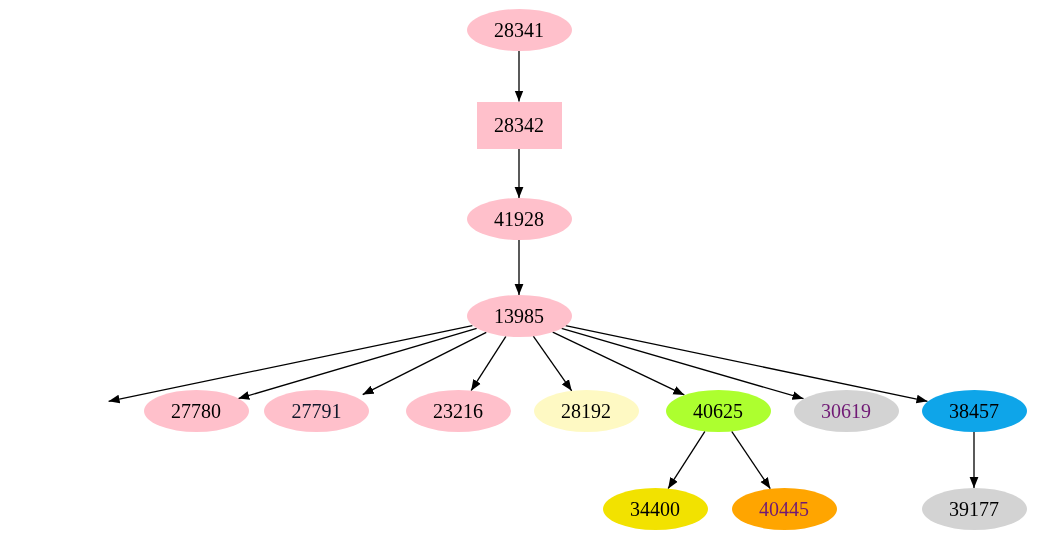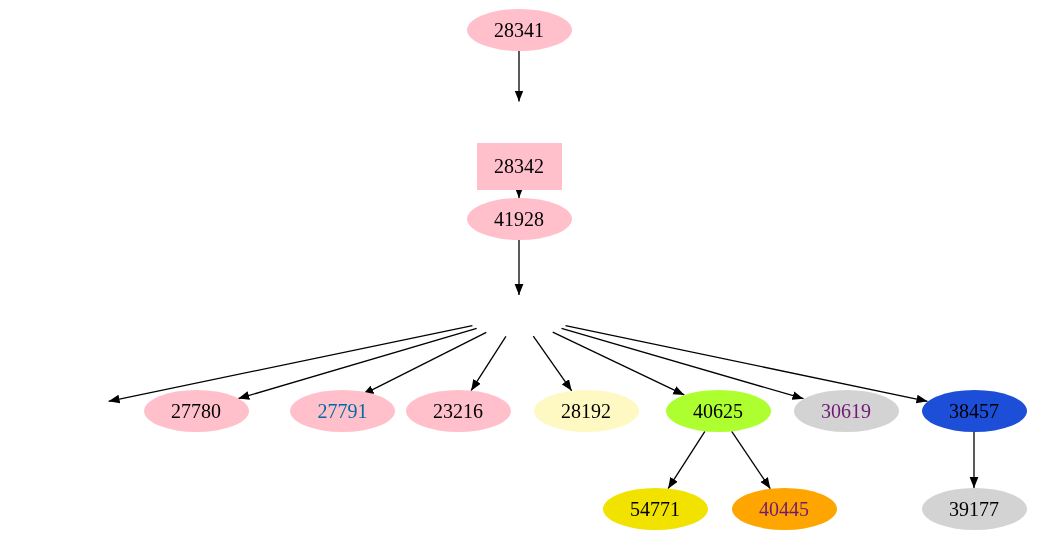--- a/index.html
+++ b/index.html
@@ -34,21 +34,21 @@
     display: flex;
     align-items: center;
     justify-content: center;
     font-size: 20px;
     color: #000000;
     box-sizing: border-box;
     white-space: nowrap;
     user-select: none;
   }
   .node.ellipse { border-radius: 50%; }
-  .node.box { border-radius: 0; margin-top: 41px; }
+  .node.box { border-radius: 0; }
 </style>
 </head>
 <body>
 
 <div id="graph-canvas">
   <svg id="edge-layer" width="1042" height="539" viewBox="0 0 1042 539">
     <defs>
       <marker id="arrowhead" markerUnits="userSpaceOnUse" markerWidth="12" markerHeight="10" refX="11" refY="5" orient="auto">
         <path d="M0,0.6 L11,5 L0,9.4 Z" fill="#000000"></path>
       </marker>
@@ -67,24 +67,25 @@
         <line x1="565.5" y1="325.7" x2="927.5" y2="401.3" stroke="#000000" stroke-width="1.3" marker-end="url(#arrowhead)"></line>
         <line x1="704.9" y1="431.3" x2="668.1" y2="488.7" stroke="#000000" stroke-width="1.3" marker-end="url(#arrowhead)"></line>
         <line x1="731.7" y1="431.3" x2="770.3" y2="488.7" stroke="#000000" stroke-width="1.3" marker-end="url(#arrowhead)"></line>
         <line x1="974.0" y1="432.0" x2="974.0" y2="488.0" stroke="#000000" stroke-width="1.3" marker-end="url(#arrowhead)"></line>
       </g>
   </svg>
   <div id="node-layer">
       <div class="node ellipse" style="left: 466.5px; top: 9px; width: 105px; height: 42px; background: rgb(255, 192, 203); color: rgb(0, 0, 0);">28341</div>
       <div class="node box" style="left: 476.5px; top: 101.5px; width: 85px; height: 47px; background: rgb(255, 192, 203); color: rgb(0, 0, 0);">28342</div>
       <div class="node ellipse" style="left: 466.5px; top: 198px; width: 105px; height: 42px; background: rgb(255, 192, 203); color: rgb(0, 0, 0);">41928</div>
+      <div class="node ellipse" style="left: 466.5px; top: 295px; width: 105px; height: 42px; background: rgb(255, 192, 203); color: rgb(0, 0, 0);">13985</div>
       <div class="node ellipse" style="left: 143.5px; top: 390px; width: 105px; height: 42px; background: rgb(255, 192, 203); color: rgb(0, 0, 0);">27780</div>
-      <div class="node ellipse" style="left: 290px; top: 390px; width: 105px; height: 42px; background: rgb(255, 192, 203); color: #0369a1;">27791</div>
+      <div class="node ellipse" style="left: 264px; top: 390px; width: 105px; height: 42px; background: rgb(255, 192, 203); color: #0f172a;">27791</div>
       <div class="node ellipse" style="left: 405.5px; top: 390px; width: 105px; height: 42px; background: rgb(255, 192, 203); color: rgb(0, 0, 0);">23216</div>
       <div class="node ellipse" style="left: 533.5px; top: 390px; width: 105px; height: 42px; background: #fef9c3; color: rgb(0, 0, 0); text-align: right;">28192</div>
       <div class="node ellipse" style="left: 665.5px; top: 390px; width: 105px; height: 42px; background: rgb(173, 255, 47); color: rgb(0, 0, 0);">40625</div>
       <div class="node ellipse" style="left: 793.5px; top: 390px; width: 105px; height: 42px; background: rgb(211, 211, 211); color: #701a75;">30619</div>
-      <div class="node ellipse" style="left: 921.5px; top: 390px; width: 105px; height: 42px; background: #1d4ed8; color: rgb(0, 0, 0);">38457</div>
-      <div class="node ellipse" style="left: 602.5px; top: 488px; width: 105px; height: 42px; background: rgb(242, 226, 0); color: rgb(0, 0, 0);">54771</div>
+      <div class="node ellipse" style="left: 921.5px; top: 390px; width: 105px; height: 42px; background: #0ea5e9; color: rgb(0, 0, 0);">38457</div>
+      <div class="node ellipse" style="left: 602.5px; top: 488px; width: 105px; height: 42px; background: rgb(242, 226, 0); color: rgb(0, 0, 0);">34400</div>
       <div class="node ellipse" style="left: 731.5px; top: 488px; width: 105px; height: 42px; background: rgb(255, 165, 0); color: #701a75;">40445</div>
       <div class="node ellipse" style="left: 921.5px; top: 488px; width: 105px; height: 42px; background: rgb(211, 211, 211); color: rgb(0, 0, 0);">39177</div>
     </div>
 </div>
 
 </body></html>

